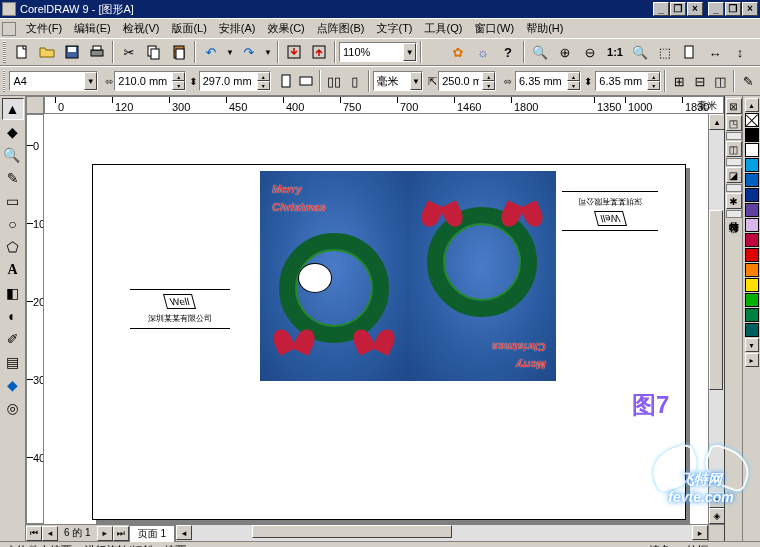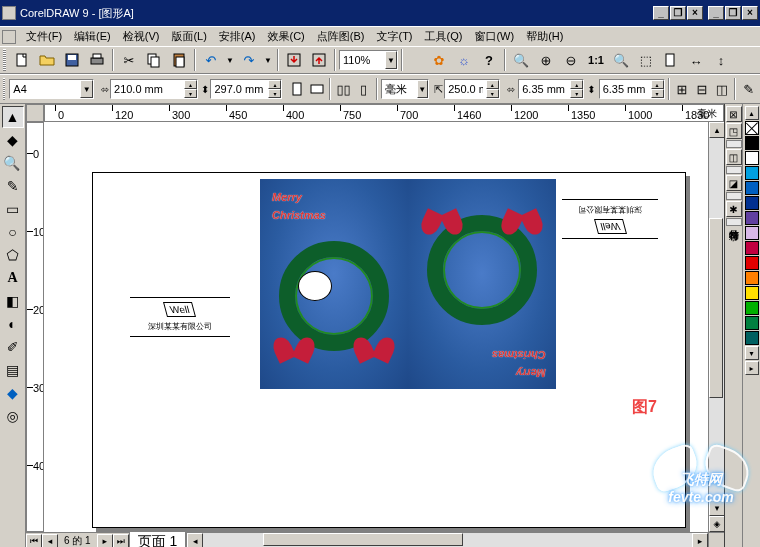--- a/index.html
+++ b/index.html
@@ -1,18 +1,18 @@
 <!DOCTYPE html>
 <html><head>
 <meta charset="utf-8">
 <style>
 * { margin:0; padding:0; box-sizing:border-box; font-family:"Microsoft YaHei","SimSun",Tahoma,sans-serif; font-size:11px; user-select:none; }
 body { background:#c0c0c0; width:760px; height:547px; overflow:hidden; position:relative; }
 
-.titlebar { height:26px; background:linear-gradient(#0a246a,#0a246a); color:#fff; display:flex; align-items:center; padding:0 2px; }
+.titlebar { height:18px; background:linear-gradient(#0a246a,#0a246a); color:#fff; display:flex; align-items:center; padding:0 2px; }
 .titlebar .icon { width:14px; height:14px; background:#d4d0c8; margin-right:4px; border:1px solid #808080; }
 .titlebar .spacer { flex:1; }
 .tbtn { width:16px; height:14px; background:#c0c0c0; border:1px solid; border-color:#fff #404040 #404040 #fff; margin-left:1px; display:flex; align-items:center; justify-content:center; color:#000; font-weight:bold; font-size:10px; line-height:1; }
 
 .menubar { height:20px; background:#d4d0c8; display:flex; align-items:center; padding:1px 2px; border-top:1px solid #fff; }
 .menubar .micon { width:14px; height:14px; background:#d4d0c8; border:1px solid #808080; margin:0 4px 0 0; }
 .menuitem { padding:2px 6px; cursor:default; }
 
 .toolbar { height:28px; background:#d4d0c8; border-top:1px solid #fff; border-bottom:1px solid #808080; display:flex; align-items:center; padding:1px 2px; gap:1px; }
 .toolbar.props { height:30px; }
@@ -60,33 +60,33 @@
 .bow::before { left:0; transform:rotate(-25deg); }
 .bow::after { right:0; transform:rotate(25deg); }
 .kitty { position:absolute; width:34px; height:30px; background:#fff; border-radius:50%; border:1px solid #000; }
 .mtext { position:absolute; font-family:"Brush Script MT",cursive; color:#d93838; font-style:italic; font-weight:bold; font-size:16px; line-height:1.1; text-shadow:0 0 1px #fff; }
 .mtext.bot { transform:rotate(180deg); bottom:6px; right:10px; }
 
 .whitecard { position:absolute; border-top:1.5px solid #000; border-bottom:1.5px solid #000; padding:4px 0; text-align:center; }
 .wlogo { font-size:10px; border:1px solid #000; transform:skewX(15deg); display:inline-block; padding:1px 4px; }
 .wtxt { font-size:8px; margin-top:4px; transform:scaleY(1); }
 
-.figlabel { position:absolute; bottom:-2px; right:18px; color:#ef4444; font-size:16px; font-weight:bold; }
+.figlabel { position:absolute; bottom:-2px; right:18px; color:#8b5cf6; font-size:24px; font-weight:bold; }
 
 .vscroll { width:16px; background:#d4d0c8; border-left:1px solid #808080; display:flex; flex-direction:column; }
 .hscroll-row { height:17px; display:flex; background:#d4d0c8; border-top:1px solid #808080; }
 .sbtn { background:#d4d0c8; border:1px solid; border-color:#fff #404040 #404040 #fff; display:flex; align-items:center; justify-content:center; font-size:9px; }
 .sbtn.v { width:16px; height:16px; }
 .sbtn.h { width:16px; height:15px; }
 .strack { background:#e0e0e0; }
 .sthumb { background:#d4d0c8; border:1px solid; border-color:#fff #404040 #404040 #fff; }
 .pagetabs { display:flex; align-items:center; background:#d4d0c8; border-right:1px solid #808080; }
 .pagetabs .nav { width:16px; height:15px; }
 .pagetxt { padding:0 6px; font-size:10px; }
-.tab { background:#fff; border:1px solid #808080; border-bottom:0; padding:1px 8px; font-size:14px; }
+.tab { background:#fff; border:1px solid #808080; border-bottom:0; padding:1px 8px; font-size:10px; }
 
 .palette { width:18px; background:#d4d0c8; border-left:1px solid #808080; display:flex; flex-direction:column; align-items:center; padding-top:2px; }
 .palette .sw { width:14px; height:14px; border:1px solid #000; margin-bottom:1px; }
 .palette .navb { width:14px; height:14px; background:#d4d0c8; border:1px solid; border-color:#fff #404040 #404040 #fff; display:flex; align-items:center; justify-content:center; font-size:8px; margin-bottom:1px; }
 .palette .nox { background:#fff; position:relative; }
 .palette .nox::before, .palette .nox::after { content:""; position:absolute; width:130%; height:1px; background:#000; top:50%; left:-15%; }
 .palette .nox::before { transform:rotate(45deg); }
 .palette .nox::after { transform:rotate(-45deg); }
 
 .dockers { width:18px; background:#d4d0c8; display:flex; flex-direction:column; align-items:center; gap:1px; padding-top:2px; border-left:1px solid #404040; }
@@ -186,21 +186,21 @@
         <path d="M8 4v5M5 7l3 3 3-3" fill="none" stroke="#d00000" stroke-width="1.5"></path>
       </svg>
     </span>
   <span class="btn">
       <svg class="ico" viewBox="0 0 16 16">
         <rect x="2" y="2" width="12" height="12" fill="none" stroke="#000"></rect>
         <path d="M8 12V7M5 9l3-3 3 3" fill="none" stroke="#d00000" stroke-width="1.5"></path>
       </svg>
     </span>
   <span class="sep"></span>
-  <div class="combo" style="width:59px">
+  <div class="combo" style="width:78px">
     <input value="110%" style="">
     <span class="cbtn">▼</span>
   </div>
   <span class="sep"></span>
   <span style="width:20px"></span>
   <span class="btn" style="color:#e07000">✿</span>
   <span class="btn" style="color:#4060d0">☼</span>
   <span class="btn" style="font-weight:bold">?</span>
   <span class="sep"></span>
   <span class="btn">🔍</span>
@@ -220,21 +220,21 @@
 
 <div class="toolbar props">
   <span class="grip"></span>
   <div class="combo" style="width:110px">
     <input value="A4" style="">
     <span class="cbtn">▼</span>
   </div>
   <span style="width:6px"></span>
   <div class="fld">
     <span style="font-size:10px">⬄</span>
-    <div class="combo" style="width:88px">
+    <div class="combo" style="width:72px">
       <input value="210.0 mm" style="">
       <div class="spin">
           <div>▴</div>
           <div>▾</div>
         </div>
     </div>
   </div>
   <div class="fld" style="margin-left:2px">
     <span style="font-size:10px">⬍</span>
     <div class="combo" style="width:72px">
@@ -343,23 +343,23 @@
         <span class="tick" style="left:295px">
             <span>750</span>
           </span>
         <span class="tick" style="left:352px">
             <span>700</span>
           </span>
         <span class="tick" style="left:409px">
             <span>1460</span>
           </span>
         <span class="tick" style="left:466px">
-            <span>1200</span>
-          </span>
-        <span class="tick" style="left:523px">
+            <span>1800</span>
+          </span>
+        <span class="tick" style="left:549px">
             <span>1350</span>
           </span>
         <span class="tick" style="left:580px">
             <span>1000</span>
           </span>
         <span class="tick" style="left:637px">
             <span>1830</span>
           </span>
         <span class="unit">毫米</span>
       </div>

